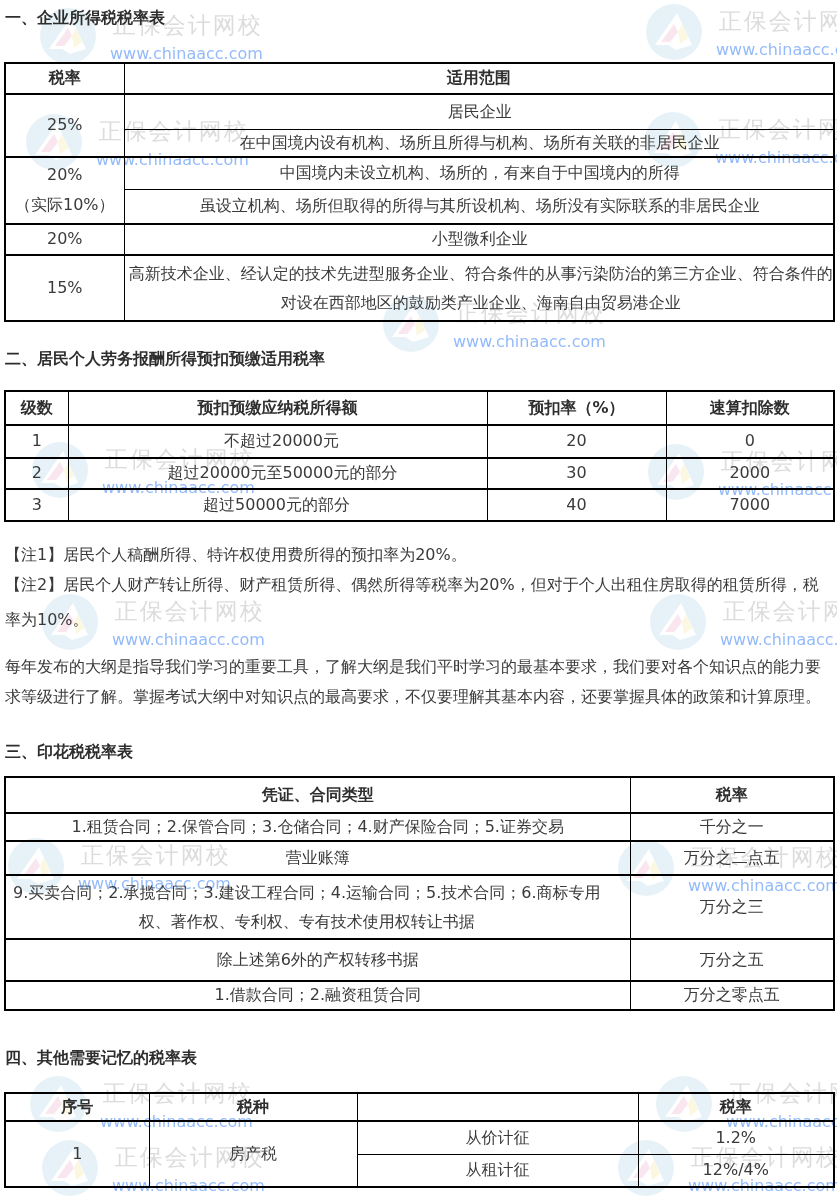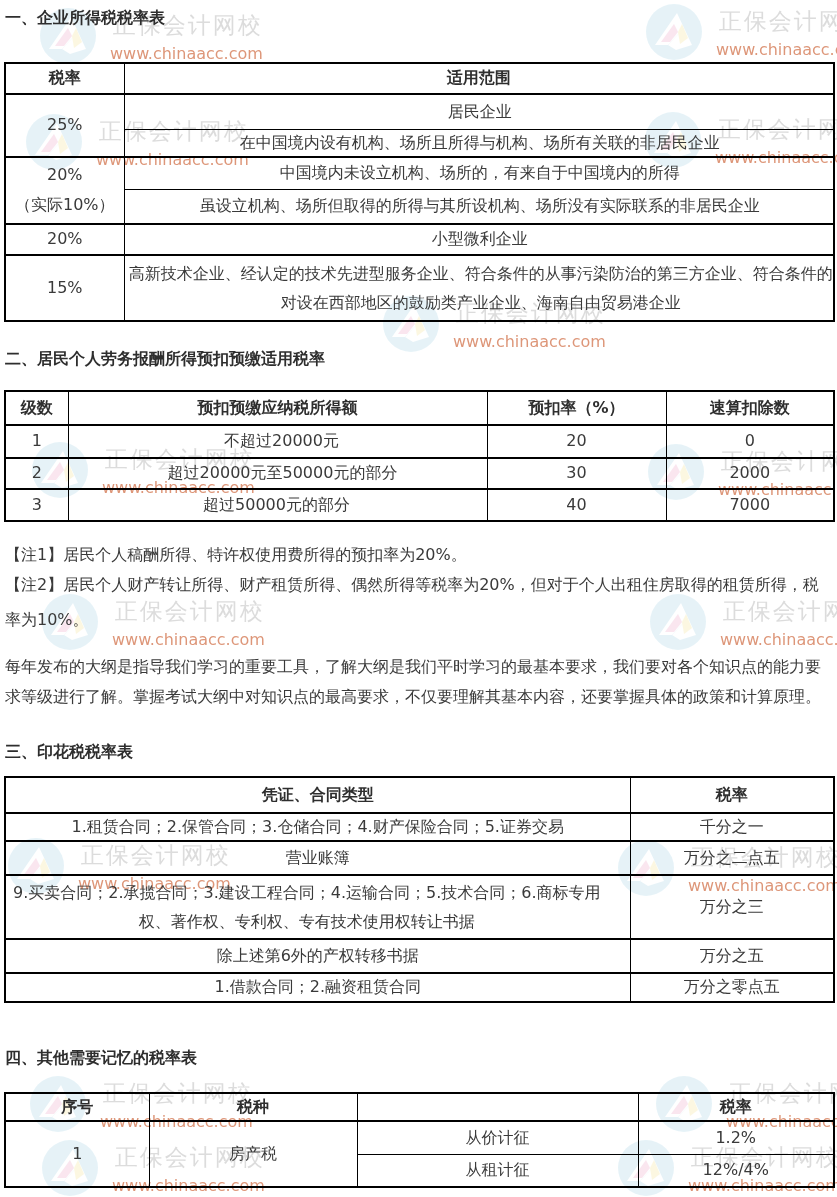--- a/index.html
+++ b/index.html
@@ -14,21 +14,21 @@
   }
   
   .wm {
     position: absolute;
     display: flex; align-items: center; gap: 14px;
     opacity: .55; z-index: 0; pointer-events: none;
     white-space: nowrap;
   }
   .wm-txt { display: flex; flex-direction: column; }
   .wm-brand { font-size: 23px; color: #c0c0c0; letter-spacing: 2px; text-align: right; }
-  .wm-url   { font-size: 16px; color: #c2410c; margin-top: 3px; }
+  .wm-url   { font-size: 16px; color: #3b82f6; margin-top: 3px; }
   .wm svg { flex: 0 0 auto; }
   
   .content { position: absolute; inset: 0; z-index: 1; }
   .sec-title {
     position: absolute; left: 5px;
     font-size: 16px; font-weight: bold; color: #2e2e2e;
     white-space: nowrap;
   }
   .txt-block {
     position: absolute; left: 5px; width: 828px;
@@ -312,21 +312,21 @@
           <td>千分之一</td>
         </tr>
         <tr style="height:34px">
           <td class="l">营业账簿</td>
           <td>万分之二点五</td>
         </tr>
         <tr style="height:61px">
           <td class="l t3-wrapcell">9.买卖合同；2.承揽合同；3.建设工程合同；4.运输合同；5.技术合同；6.商标专用权、著作权、专利权、专有技术使用权转让书据</td>
           <td>万分之三</td>
         </tr>
-        <tr style="height:34px">
+        <tr style="height:42px">
           <td class="l">除上述第6外的产权转移书据</td>
           <td>万分之五</td>
         </tr>
         <tr style="height:22px">
           <td class="l">1.借款合同；2.融资租赁合同</td>
           <td>万分之零点五</td>
         </tr>
       </tbody>
     </table>
 

